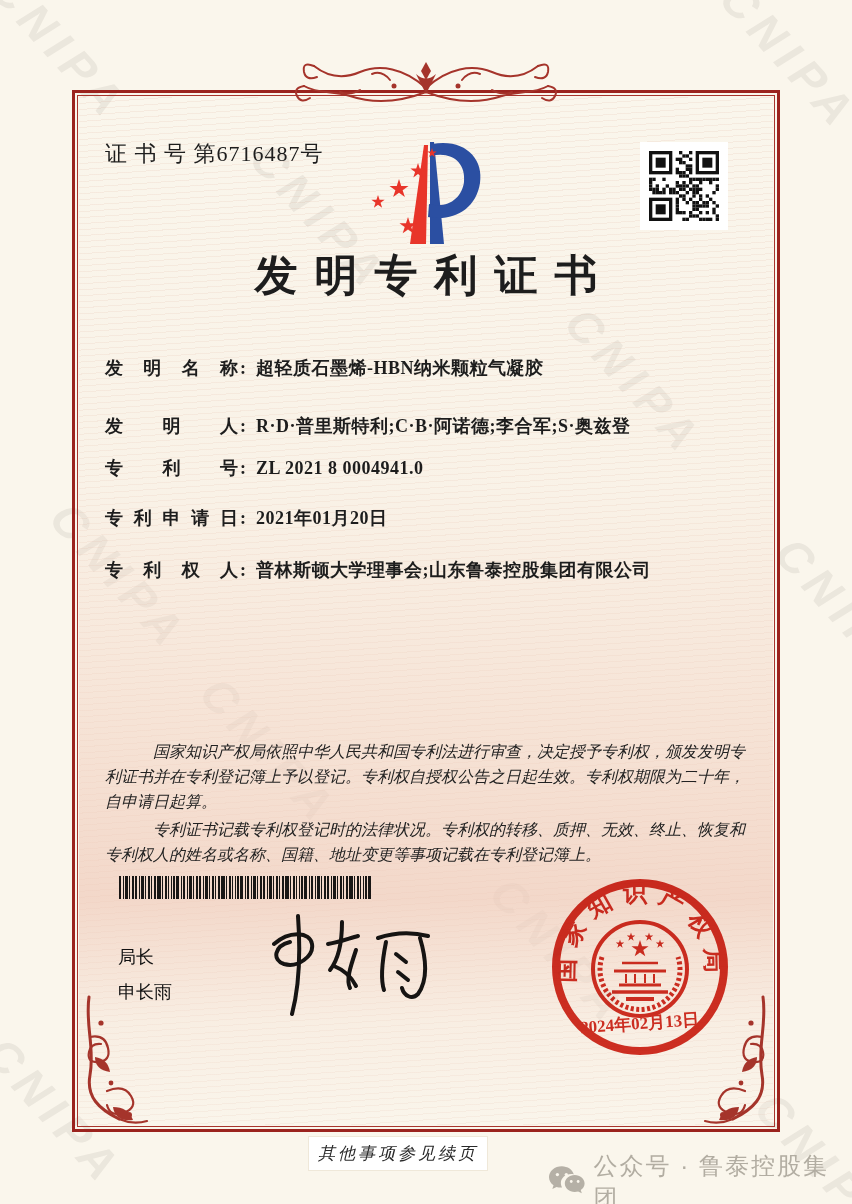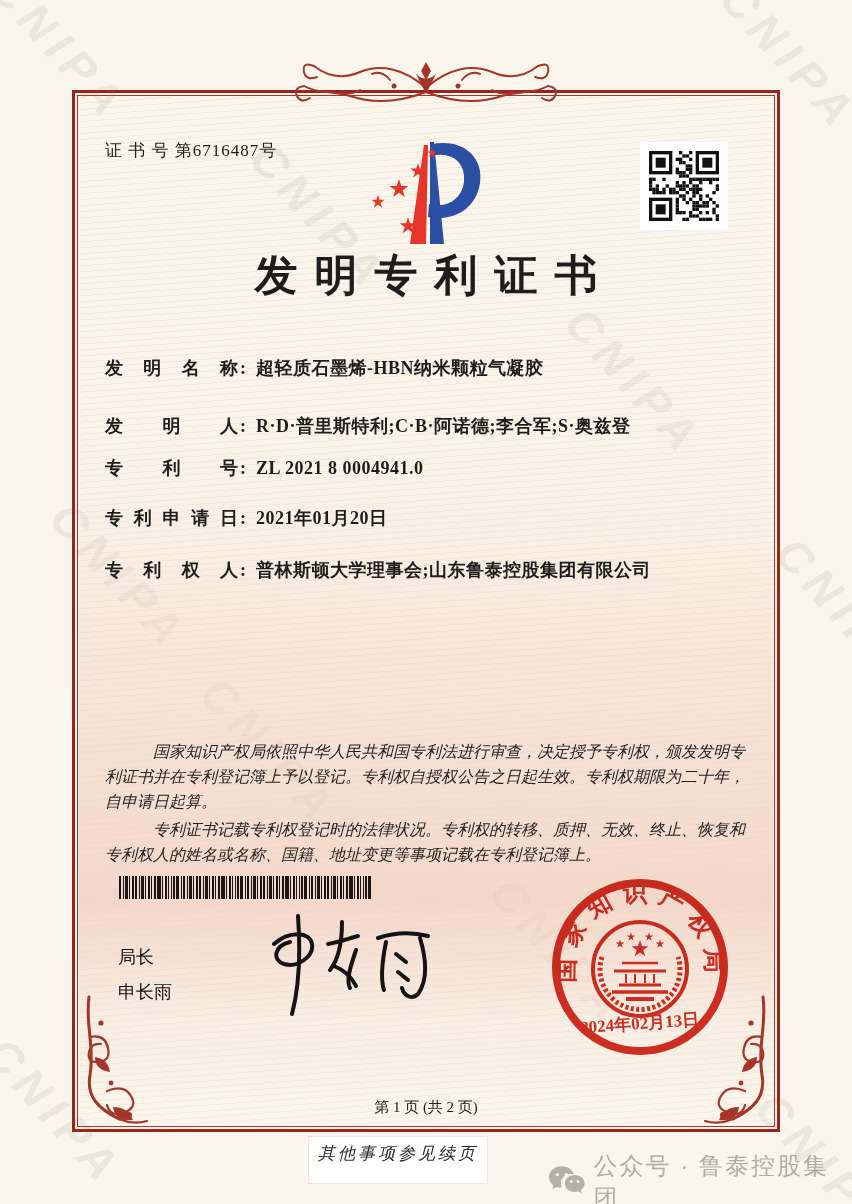--- a/index.html
+++ b/index.html
@@ -30,21 +30,21 @@
         rgba(243,213,197,0.55) 60%,
         rgba(240,204,188,0.72) 78%,
         rgba(246,228,215,0.45) 90%,
         rgba(250,243,233,0.25) 100%),
       repeating-linear-gradient(176deg,
         rgba(204,128,102,0.10) 0px, rgba(204,128,102,0.10) 1px,
         rgba(0,0,0,0) 1px, rgba(0,0,0,0) 6px);
   }
   .ornament{position:absolute;pointer-events:none;}
   
-  .cert-no{position:absolute;left:105px;top:139px;font-size:17px;letter-spacing:1px;}
+  .cert-no{position:absolute;left:105px;top:139px;font-size:22px;letter-spacing:1px;}
   .logo{position:absolute;left:362px;top:138px;width:140px;height:114px;}
   .qr-box{position:absolute;left:640px;top:142px;width:88px;height:88px;background:#fff;}
   .qr-box svg{position:absolute;left:9px;top:9px;}
   .title{
     position:absolute;left:72px;top:247px;width:708px;text-align:center;
     font-size:43px;font-weight:bold;letter-spacing:17px;padding-left:17px;box-sizing:border-box;
   }
   
   .row{position:absolute;left:105px;font-size:18px;line-height:24px;white-space:nowrap;font-weight:bold;}
   .row .lbl{
@@ -62,21 +62,21 @@
   .barcode{position:absolute;left:119px;top:876px;mix-blend-mode:multiply;}
   .signature{position:absolute;left:246px;top:910px;mix-blend-mode:multiply;}
   .signatory{position:absolute;left:118px;font-size:18px;
     font-family:"Liberation Sans","DejaVu Sans",sans-serif;color:#111;}
   .signatory.t1{top:945px;}
   .signatory.t2{top:980px;}
   .seal{position:absolute;left:545px;top:872px;mix-blend-mode:multiply;opacity:0.96;}
   .page-num{position:absolute;left:72px;top:1098px;width:708px;text-align:center;font-size:15px;}
   
   .cont-box{
-    position:absolute;left:308px;top:1136px;width:180px;height:48px;line-height:33px;
+    position:absolute;left:308px;top:1136px;width:180px;height:35px;line-height:33px;
     background:#ffffff;border:1px solid #efe8d9;text-align:center;
     font-size:17px;font-style:italic;letter-spacing:3px;color:#2a2a2a;box-sizing:border-box;
   }
   .wechat{position:absolute;left:548px;top:1150px;display:flex;align-items:center;
     color:#b2ada2;font-family:"Liberation Sans","DejaVu Sans",sans-serif;}
   .wechat .txt{font-size:24px;letter-spacing:2px;margin-left:8px;}
 </style>
 </head>
 <body>
 
@@ -452,21 +452,20 @@
         <path d="M-26,2 L26,2" stroke-width="3"></path>
         <path d="M-14,5 V14 M-5,5 V14 M5,5 V14 M14,5 V14" stroke-width="2"></path>
         <path d="M-21,16 L21,16" stroke-width="3"></path>
         <path d="M-28,23 L28,23" stroke-width="3.5"></path>
         <path d="M-14,30 L14,30" stroke-width="4"></path>
       </g>
     </g>
     <text x="95" y="157" text-anchor="middle" font-size="17" font-weight="bold" fill="#d0281c" transform="rotate(-4 95 157)" font-family="Liberation Serif, serif">2024年02月13日</text>
   </svg>
 
-  <div class="page-num">第 1 页 (共 2 页)</div>
 
   <div class="cont-box">其他事项参见续页</div>
 
   <div class="wechat">
     <svg width="38" height="34" viewBox="0 0 38 34">
       <g fill="#b5b0a6">
         <path d="M14,1 C6.8,1 1,5.9 1,12 c0,3.4 1.8,6.4 4.6,8.4 l-1.2,3.8 4.2-2.2 c1.4,0.4 2.9,0.6 4.4,0.6 0.4,0 0.8,0 1.2,-0.1 C13.6,21.3 13,19.7 13,18 c0-5 4.7-9 10.5-9 0.9,0 1.8,0.1 2.6,0.3 C24.9,4.6 19.9,1 14,1 Z"></path>
         <path d="M37,18.5 C37,13.8 32.5,10 27,10 s-10,3.8 -10,8.5 S21.5,27 27,27 c1.2,0 2.4,-0.2 3.5,-0.5 l3.7,1.9 -1.1,-3.3 C35.5,23.5 37,21.1 37,18.5 Z"></path>
       </g>
       <g fill="#faf6ec">

